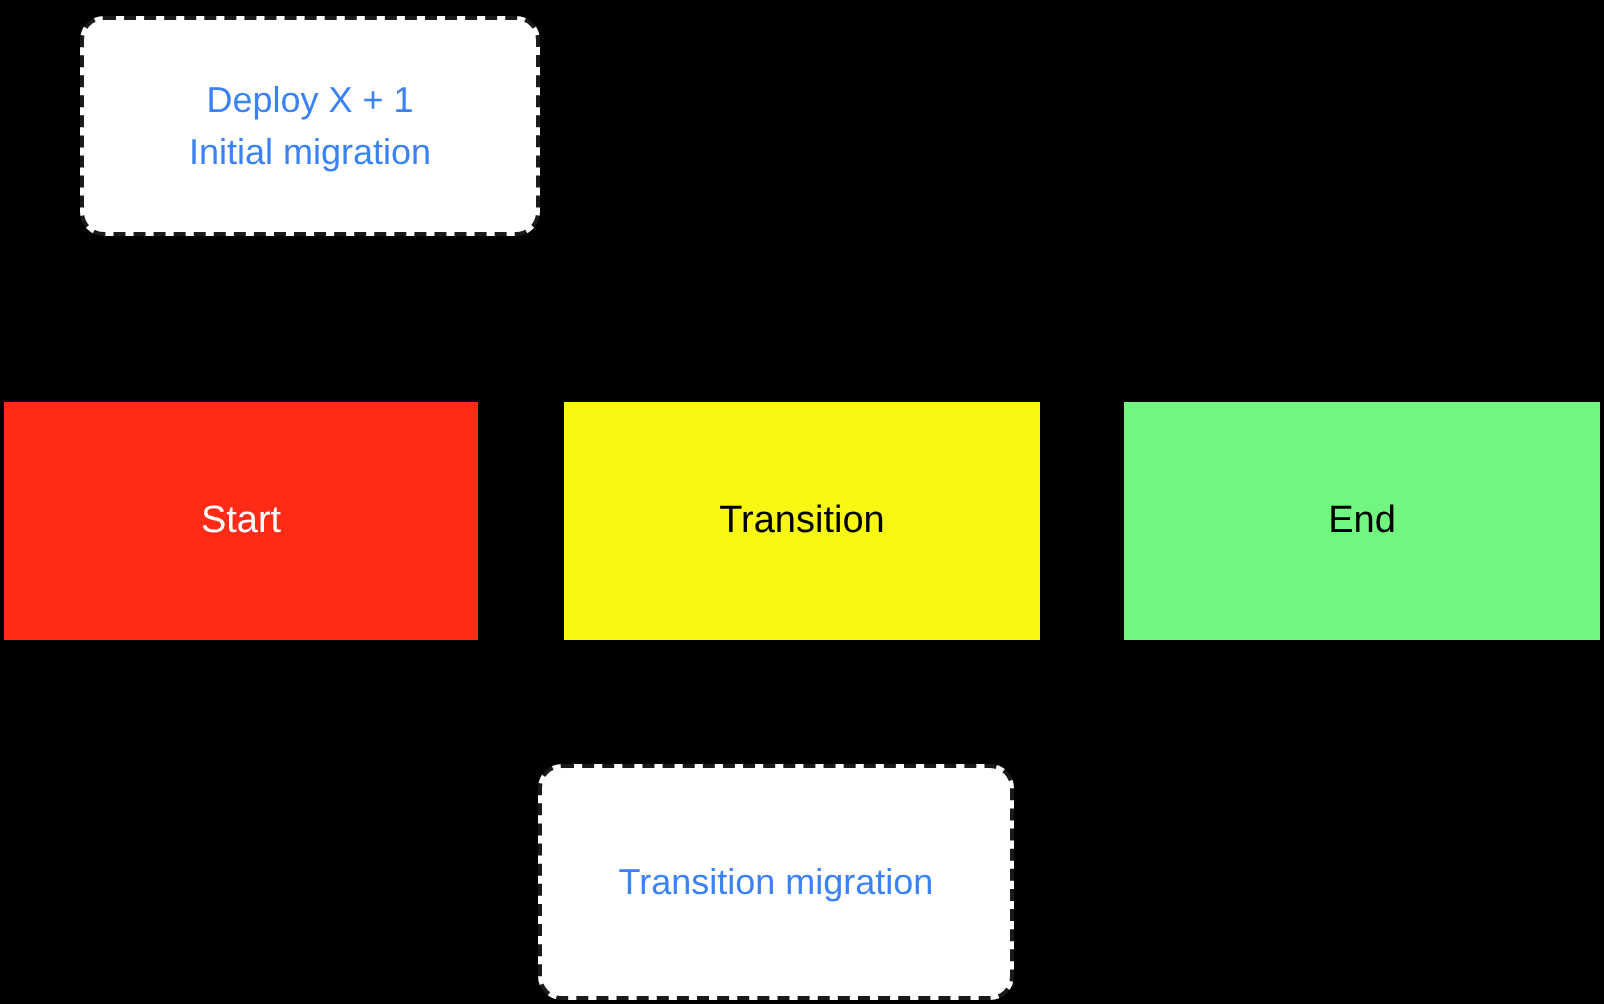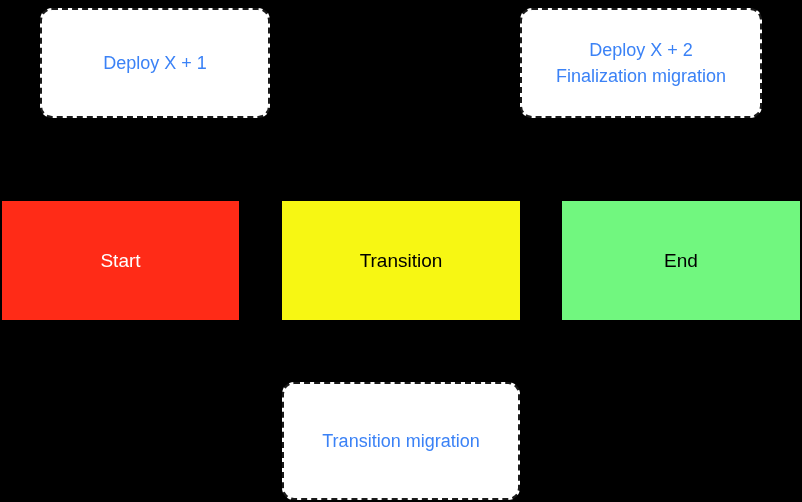--- a/index.html
+++ b/index.html
@@ -25,21 +25,21 @@
     flex-direction: column;
     align-items: center;
     justify-content: center;
     text-align: center;
     color: #3b82f6;
     font-size: 18px;
     line-height: 26px;
   }
   .note-deploy-x1 { left: 40px;  top: 8px;   width: 230px; height: 110px; }
   .note-deploy-x2 { left: 520px; top: 8px;   width: 242px; height: 110px; }
-  .note-transition-migration { left: 282px; top: 382px; width: 238px; height: 118px; }
+  .note-transition-migration { left: 269px; top: 382px; width: 238px; height: 118px; }
   .state {
     position: absolute;
     top: 201px;
     height: 119px;
     display: flex;
     align-items: center;
     justify-content: center;
     font-size: 19px;
     box-sizing: border-box;
   }
@@ -47,26 +47,23 @@
   .state-transition { left: 282px; width: 238px; }
   .state-end        { left: 562px; width: 238px; }
 </style>
 </head>
 <body>
 
 <div class="canvas">
 
   <div class="note note-deploy-x1">
     <div class="note-line">Deploy X + 1</div>
+    <div class="note-line">Initial migration</div>
   </div>
 
-  <div class="note note-deploy-x2">
-    <div class="note-line">Deploy X + 2</div>
-    <div class="note-line">Finalization migration</div>
-  </div>
 
   <div class="state state-start" style="background-color: rgb(255, 43, 23);">
     <span class="state-label" style="color: #ffffff;">Start</span>
   </div>
 
   <div class="state state-end" style="background-color: rgb(113, 247, 127);">
     <span class="state-label" style="color: rgb(0, 0, 0);">End</span>
   </div>
 
   <div class="state state-transition" style="background-color: rgb(247, 247, 19);">

